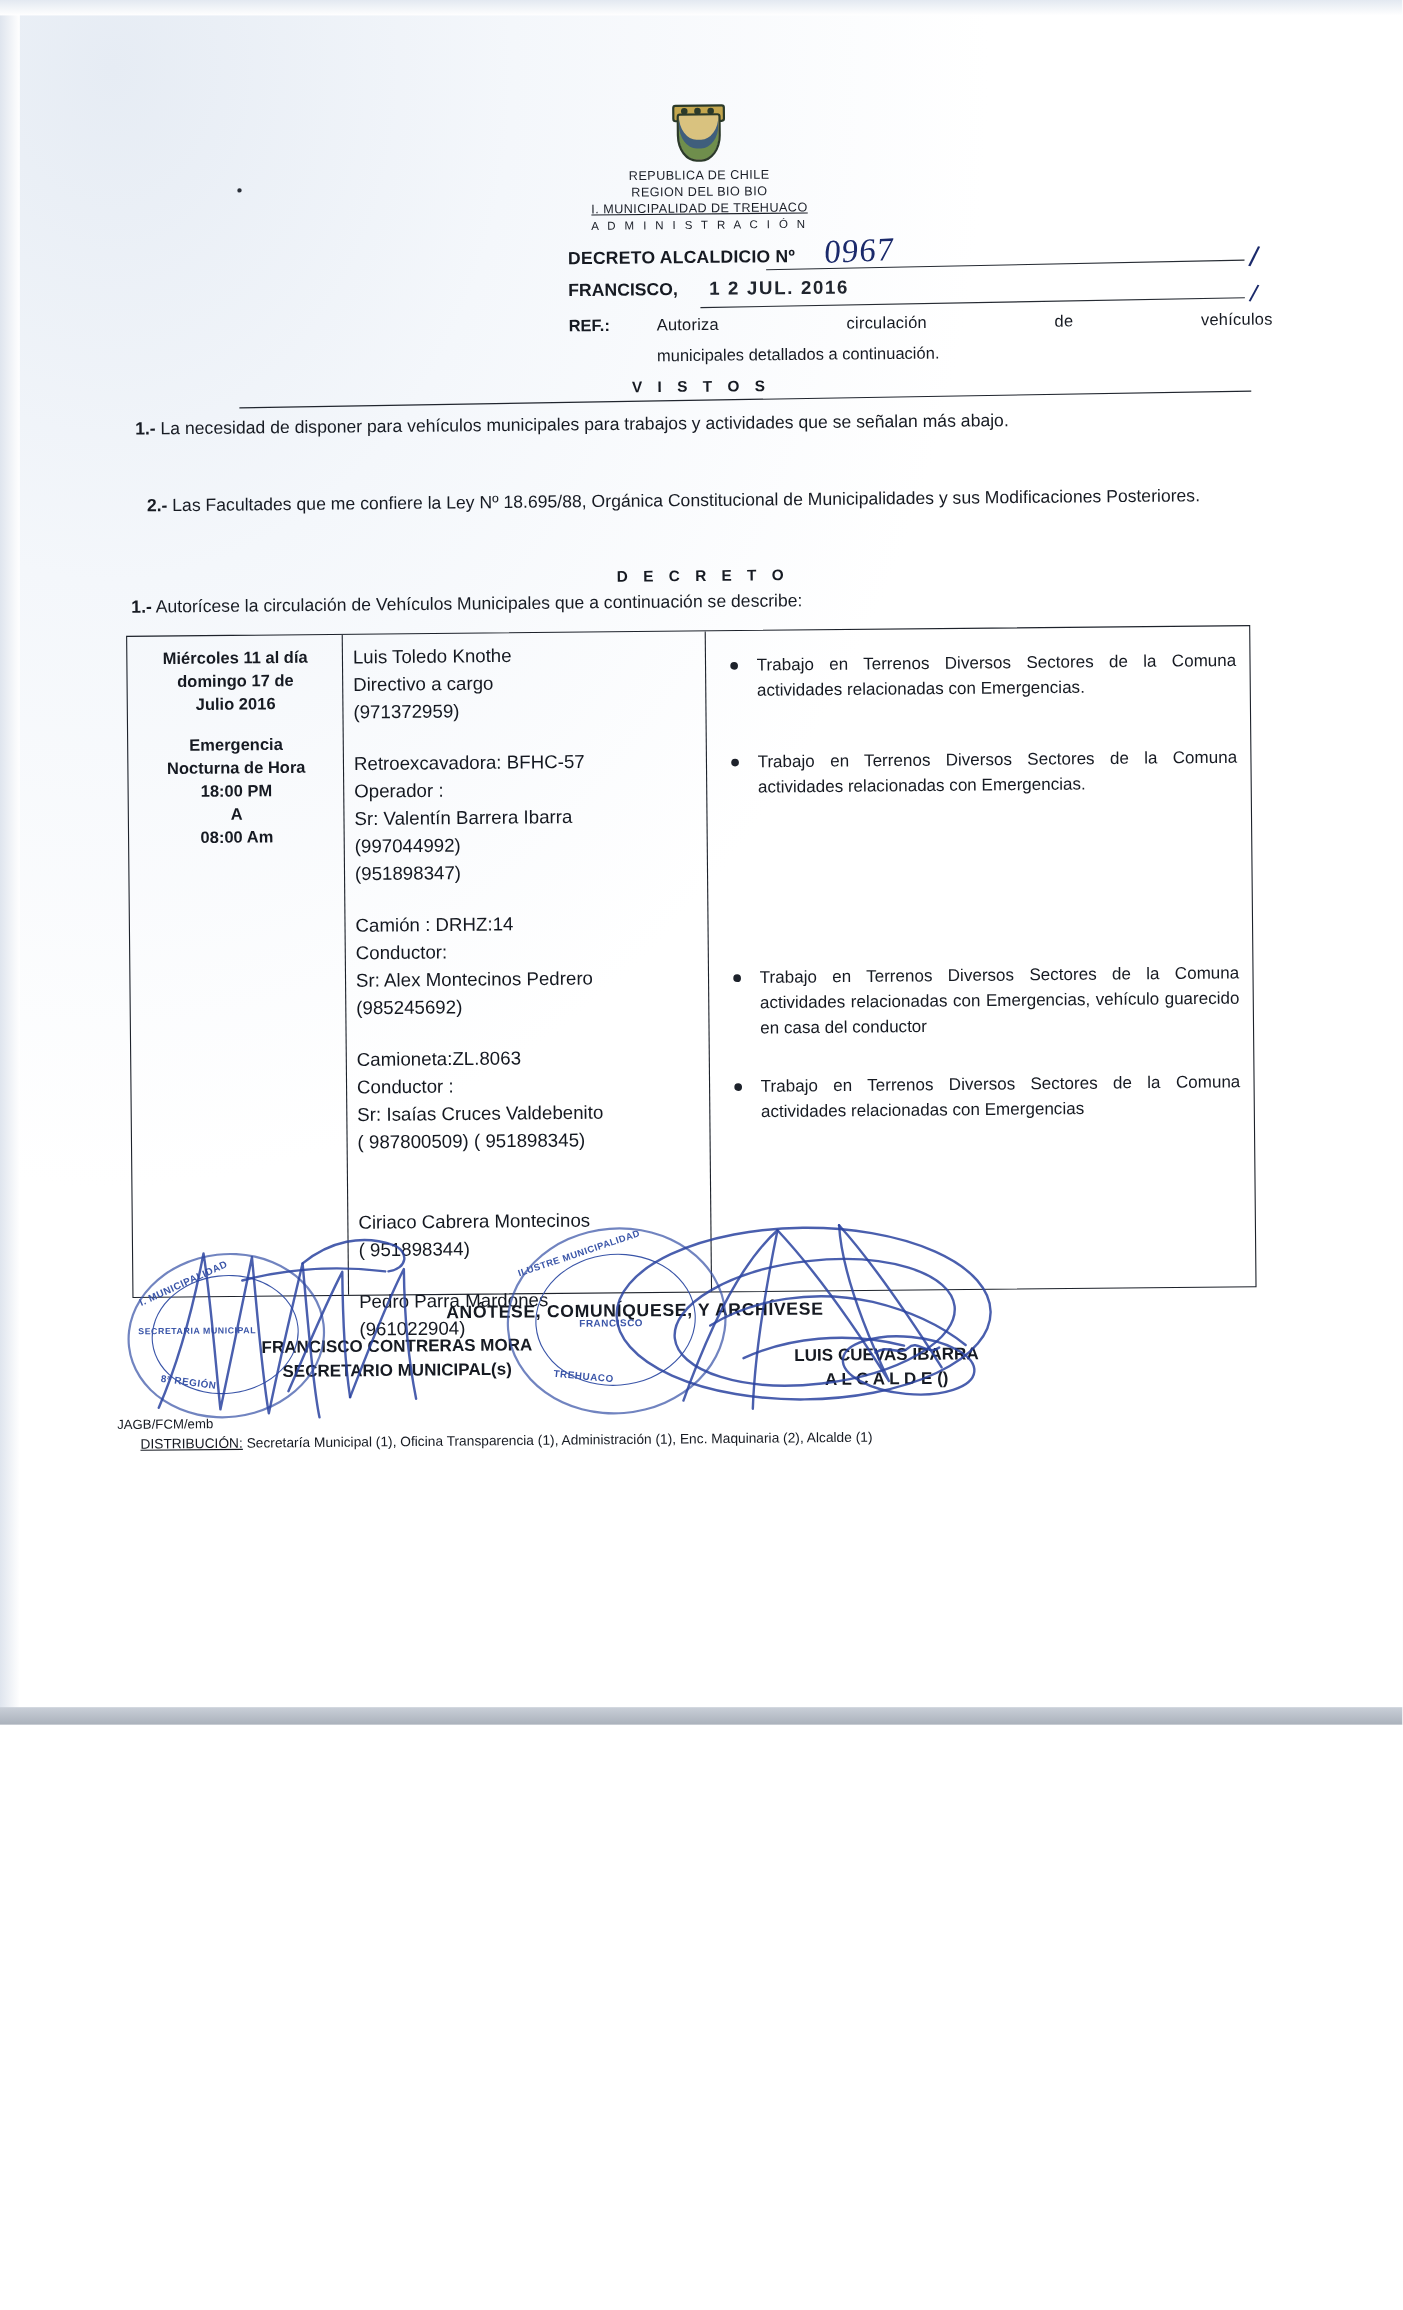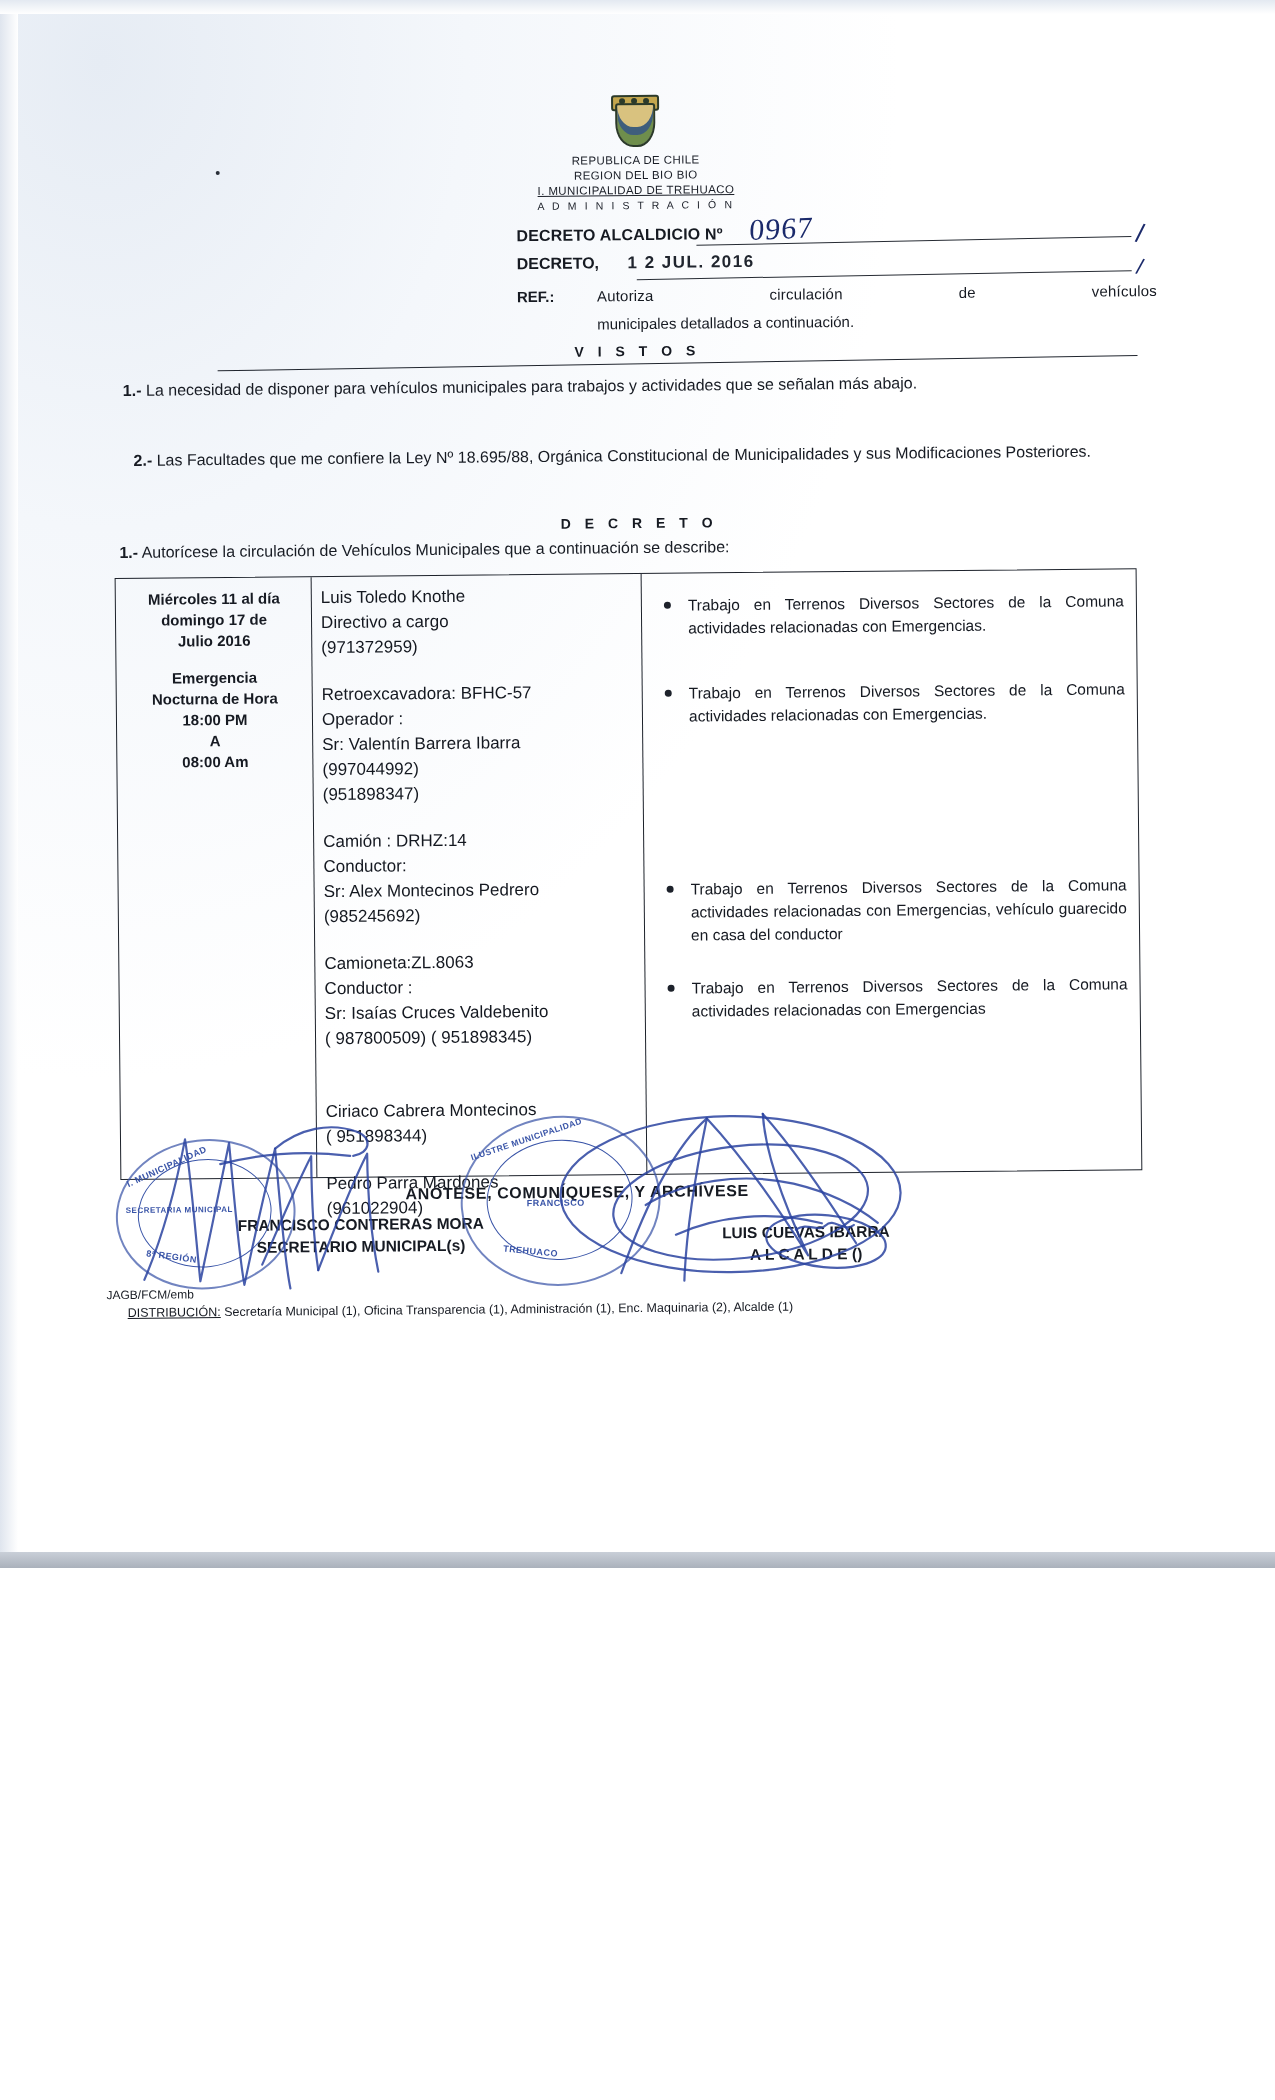--- a/index.html
+++ b/index.html
@@ -421,21 +421,21 @@
   </div>
 
   <div id="decreto-line">
     <span>DECRETO ALCALDICIO Nº</span>
     <span id="decreto-num">0967</span>
   </div>
   <div id="decreto-rule"></div>
   <div id="decreto-slash">/</div>
 
   <div id="trehuaco-line">
-    <span>DECRETO,</span>
+    <span>FRANCISCO,</span>
     <span id="fecha">1 2 JUL. 2016</span>
   </div>
   <div id="fecha-rule"></div>
   <div id="fecha-slash">/</div>
 
   <div id="ref-block">
     <div id="ref-label">REF.:</div>
     <div id="ref-text1">Autoriza circulación de vehículos</div>
     <div id="ref-text2">municipales detallados a continuación.</div>
   </div>

